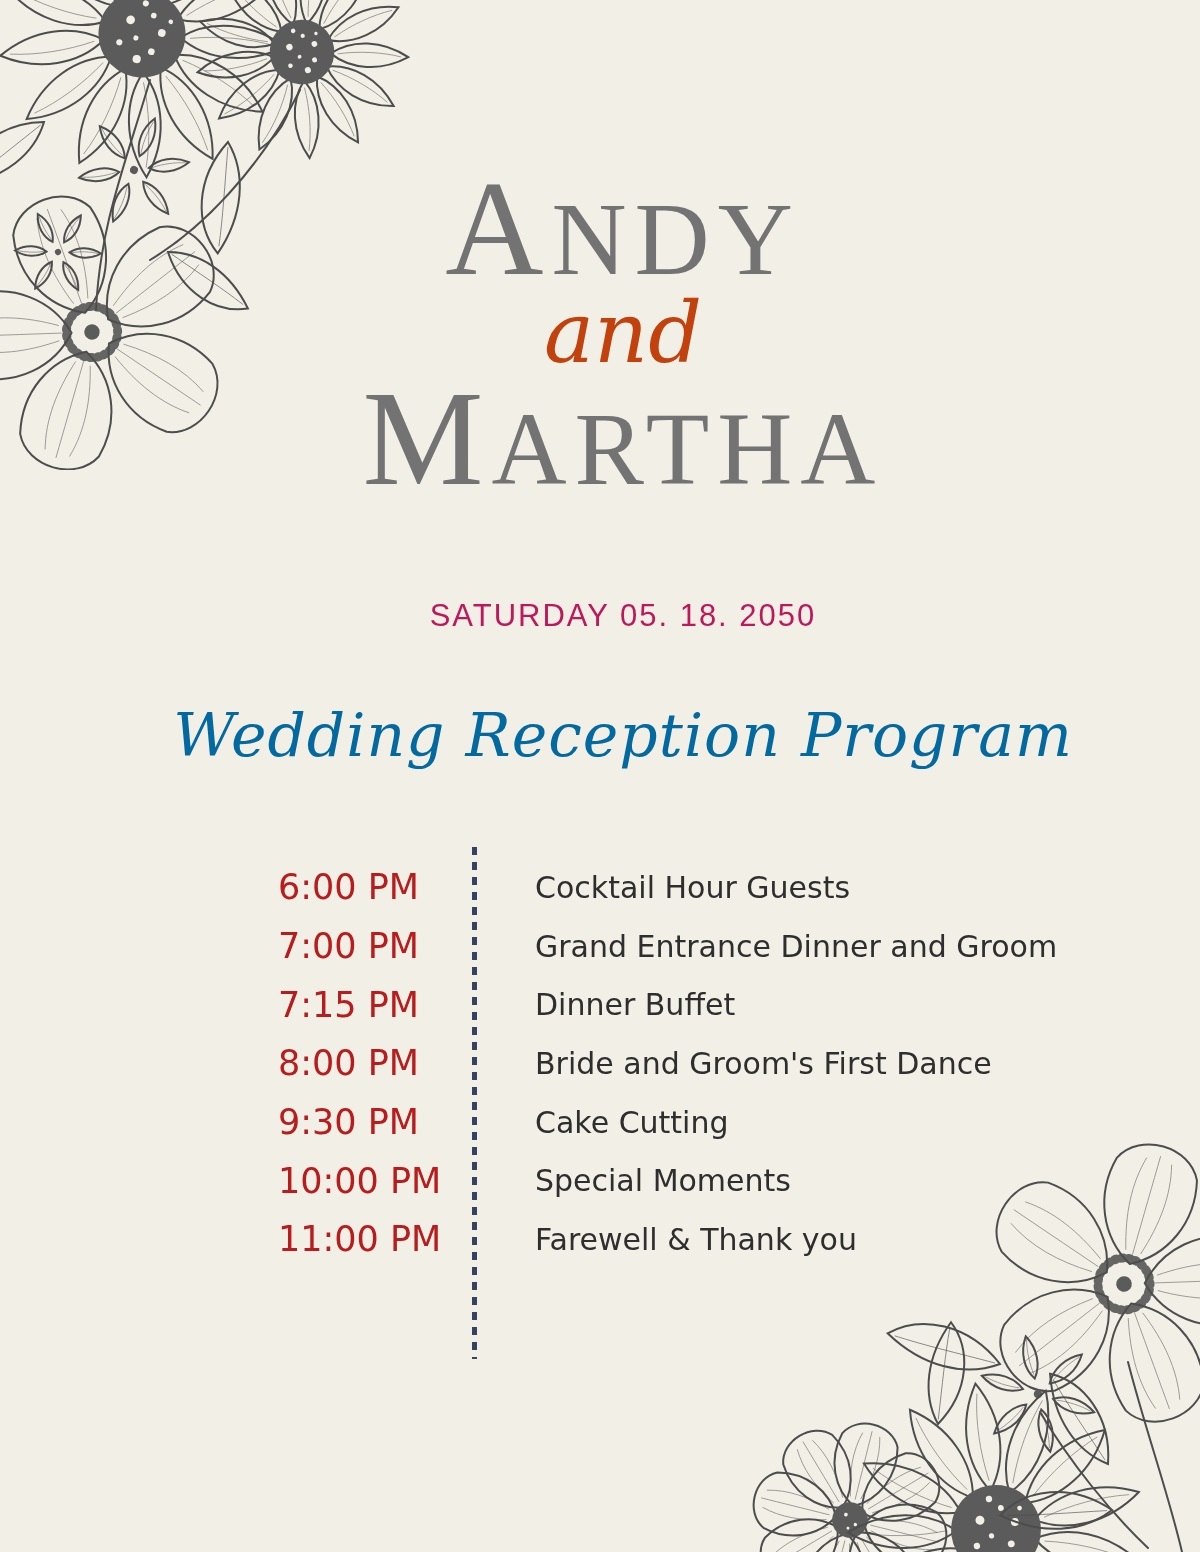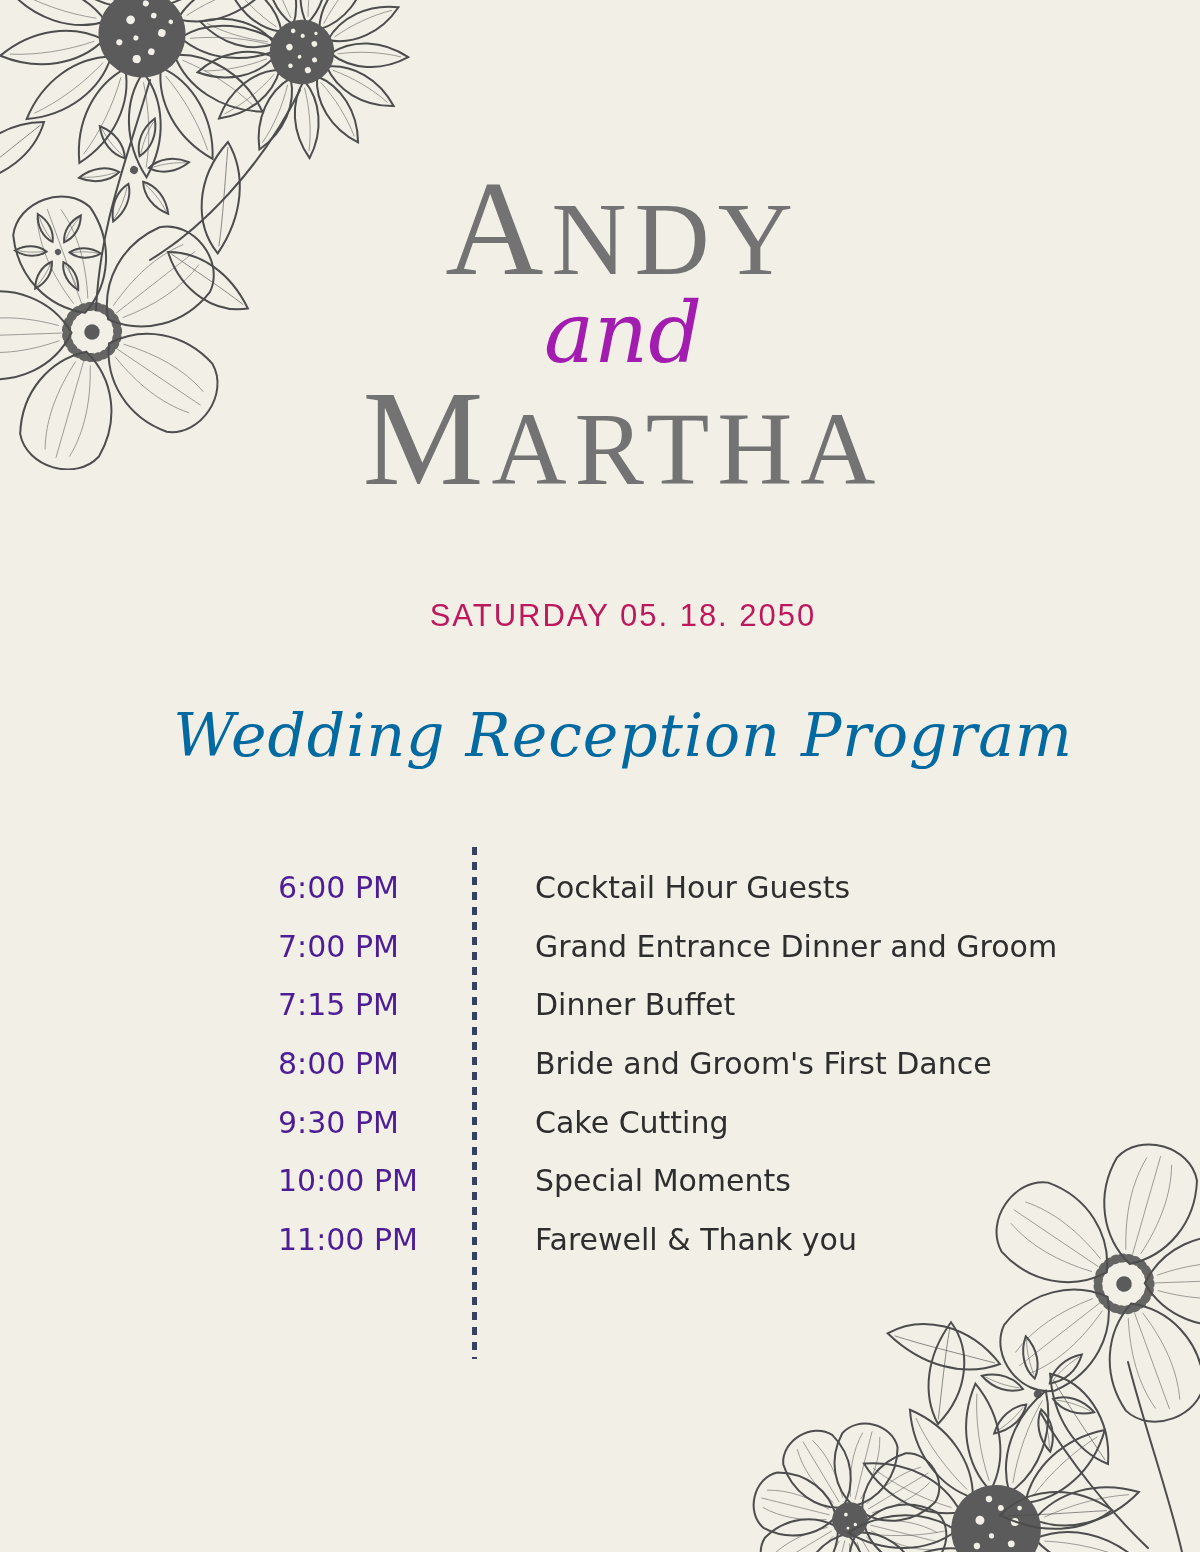--- a/index.html
+++ b/index.html
@@ -26,21 +26,21 @@
     line-height:1;
     letter-spacing:8px;
     color:#737373;
   }
   .display-name::first-letter { font-size:136px; }
   .conjunction {
     font-family:"DejaVu Serif", serif;
     font-style:italic;
     font-size:84px;
     line-height:1.2;
-    color:#a21caf;
+    color:#c2410c;
   }
   .event-date {
     font-size:31px;
     letter-spacing:2px;
     color:#be185d;
   }
   .program-title {
     font-family:"DejaVu Serif", serif;
     font-style:italic;
     font-size:60px;
@@ -55,22 +55,22 @@
   }
   .srow {
     display:flex;
     align-items:center;
     height:58.7px;
   }
   .stime {
     width:257px;
     flex:0 0 257px;
     font-family:"DejaVu Sans", sans-serif;
-    font-size:30px;
-    color:#4c1d95;
+    font-size:35px;
+    color:#b91c1c;
   }
   .sevent {
     font-family:"DejaVu Sans", sans-serif;
     font-size:30px;
     color:#2e2e2e;
     white-space:nowrap;
   }
   .divider {
     position:absolute;
     left:472px; top:847px;

